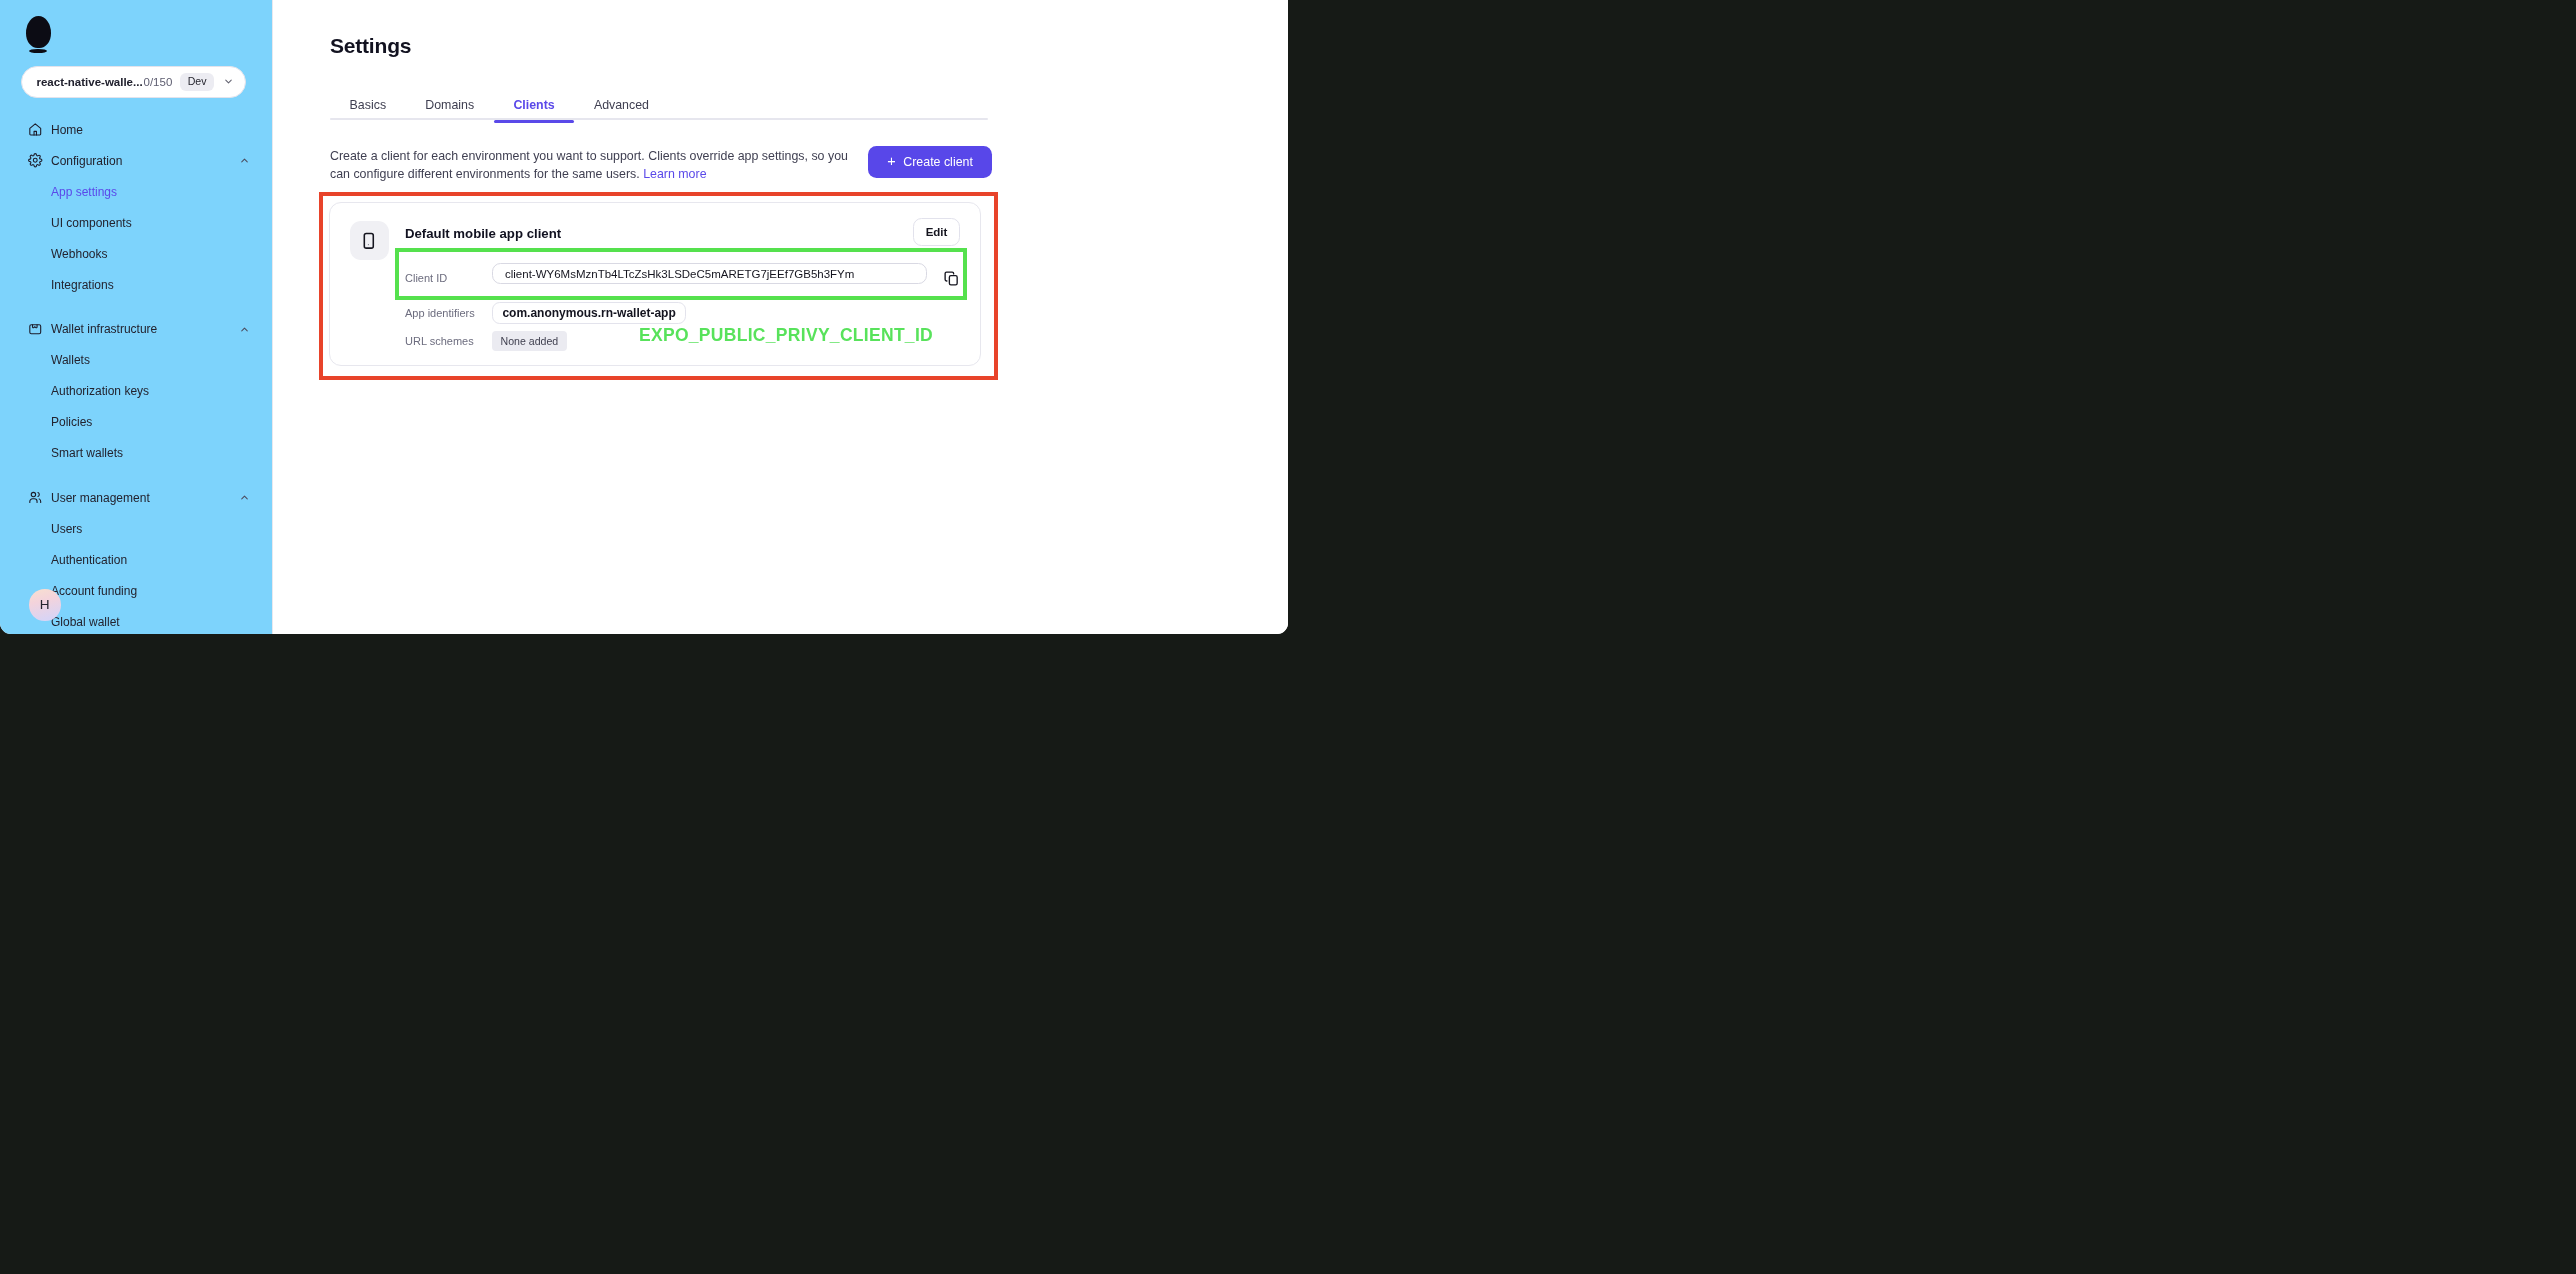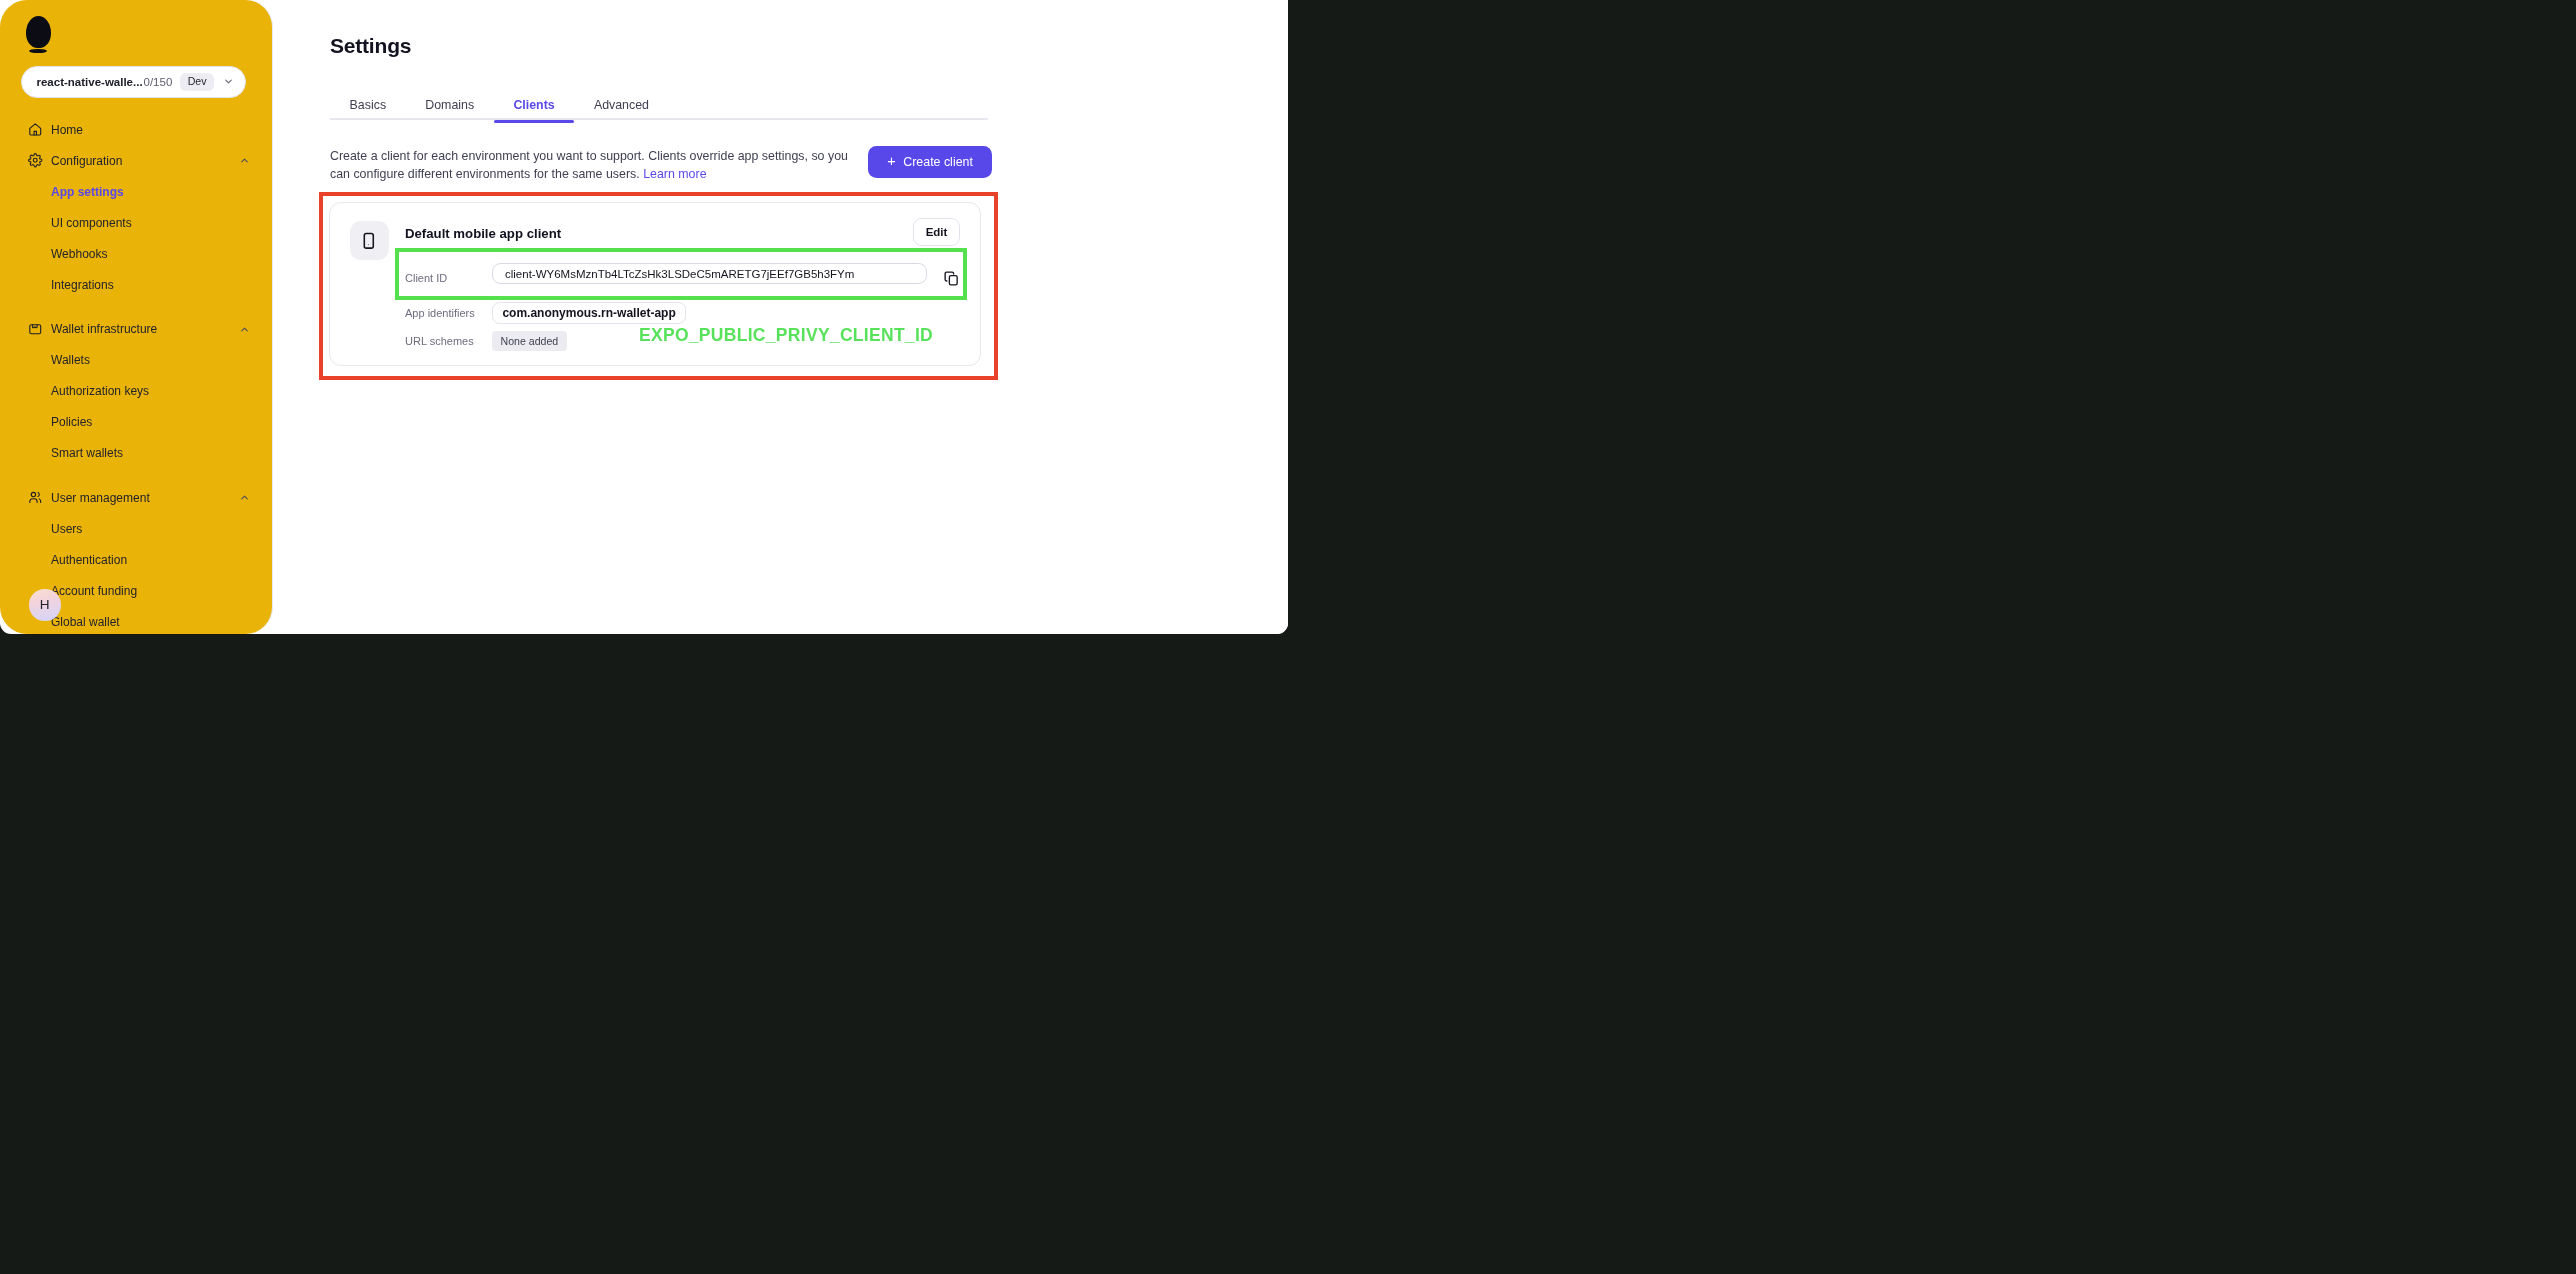--- a/index.html
+++ b/index.html
@@ -16,24 +16,23 @@
     display: flex;
     border-radius: 0 0 11px 11px;
     overflow: hidden;
     background: #ffffff;
   }
 
   
   .sidebar {
     position: relative;
     width: 273px; height: 100%;
-    background: #eab308;
+    background: #7dd3fc;
     border-right: 0.9px solid #e8e8ee;
     flex: 0 0 273px;
-    border-radius: 27px;
   }
   .logo { position: absolute; left: 25.6px; top: 16px; width: 25.6px; height: 37px; }
   .logo .egg {
     position: absolute; left: 0; top: 0;
     width: 25px; height: 31.5px;
     background: #0c0c14;
     border-radius: 50% 50% 46% 46% / 54% 54% 46% 46%;
   }
   .logo .egg-base {
     position: absolute; left: 3.4px; top: 33px;
@@ -74,21 +73,21 @@
   .nav-item .nicon { width: 14.5px; height: 14.5px; color: #1c1c2a; display: flex; flex: 0 0 14.5px; }
   .nav-item .nlabel { margin-left: 8.5px; }
   .nav-item .chev { position: absolute; right: 22px; color: #4b4b5e; display: flex; }
   .nav-sub {
     height: 31px;
     display: flex; align-items: center;
     padding-left: 51px;
     font-size: 12px; color: #23232f;
     cursor: pointer;
   }
-  .nav-sub.active { color: #5a49e9; font-weight: 700; }
+  .nav-sub.active { color: #5a49e9; font-weight: 400; }
   .nav-gap { height: 13.6px; }
 
   .avatar {
     position: absolute; left: 29px; top: 589px;
     width: 31.5px; height: 31.5px; border-radius: 50%;
     background: linear-gradient(165deg, #f7ddd2 8%, #f3d3dc 38%, #d9d4f4 85%);
     display: flex; align-items: center; justify-content: center;
     font-size: 13.6px; font-weight: 500; color: #23232e;
     z-index: 6; cursor: pointer;
   }

